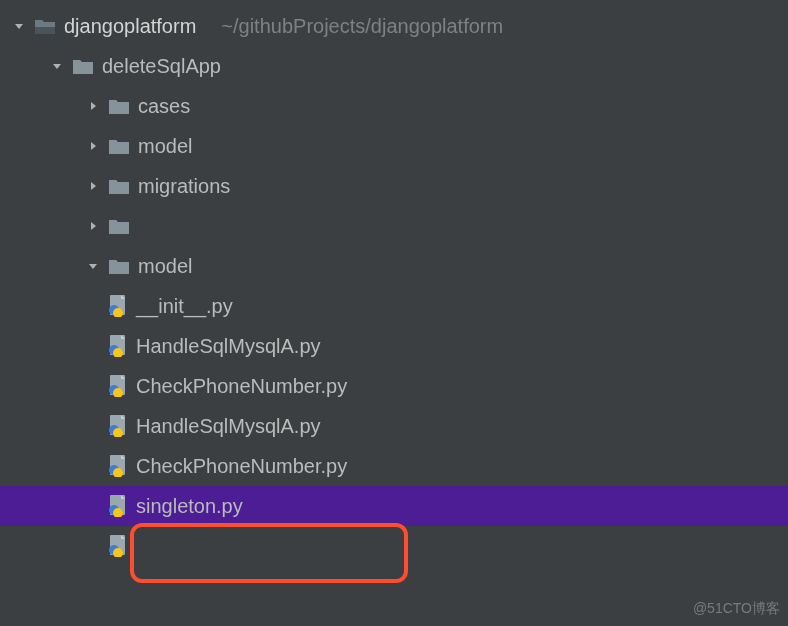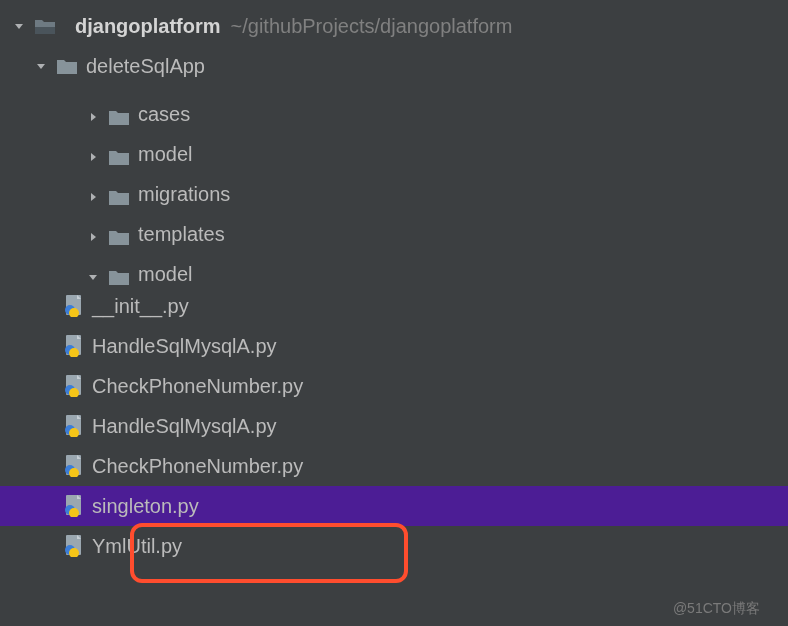--- a/index.html
+++ b/index.html
@@ -16,23 +16,23 @@
     }
     .tree { padding-top: 6px; }
     .row {
       display: flex;
       align-items: center;
       height: 40px;
       white-space: nowrap;
     }
     .row.selected { background: #4c1d95; }
     .indent-0 { padding-left: 10px; }
-    .indent-1 { padding-left: 32px; text-align: center; }
-    .indent-2 { padding-left: 84px; align-items: flex-end; }
-    .indent-4 { padding-left: 64px; }
+    .indent-1 { padding-left: 48px; text-align: center; }
+    .indent-2 { padding-left: 84px; }
+    .indent-4 { padding-left: 108px; }
     .chevron {
       width: 18px;
       height: 18px;
       display: inline-flex;
       align-items: center;
       justify-content: center;
       margin-right: 6px;
       flex-shrink: 0;
     }
     .chevron svg { fill: #AFB1B3; }
@@ -46,35 +46,35 @@
     }
     .file-icon {
       width: 20px;
       height: 22px;
       margin-right: 8px;
       flex-shrink: 0;
       display: inline-flex;
       align-items: center;
     }
     .label { color: #bbbbbb; }
-    .label.bold { font-weight: 700; color: #d4d4d4; margin-left: 11px; }
-    .path-label { color: #808080; margin-left: 10px; }
+    .label.bold { font-weight: 400; color: #d4d4d4; }
+    .path-label { color: #808080; margin-left: 25px; }
     .highlight-box {
       position: absolute;
       border: 4px solid #ff4d2e;
       border-radius: 12px;
       pointer-events: none;
       left: 130px;
       top: 523px;
       width: 278px;
       height: 60px;
     }
     .watermark {
       position: absolute;
-      right: 28px;
+      right: 8px;
       bottom: 8px;
       color: #7a7a7a;
       font-size: 14px;
     }
   </style>
 </head>
 <body>
 
 <svg width="0" height="0" style="position:absolute">
   <defs>
@@ -178,21 +178,20 @@
     <span class="chevron">
         <svg width="12" height="12" viewBox="0 0 12 12">
           <use href="#chev-right"></use>
         </svg>
       </span>
     <span class="folder-icon">
         <svg width="22" height="18" viewBox="0 0 22 18">
           <use href="#folder-svg"></use>
         </svg>
       </span>
-    <span class="label">templates</span>
   </div>
 
   <div class="row indent-2">
     <span class="chevron">
         <svg width="12" height="12" viewBox="0 0 12 12">
           <use href="#chev-down"></use>
         </svg>
       </span>
     <span class="folder-icon">
         <svg width="22" height="18" viewBox="0 0 22 18">
@@ -255,19 +254,18 @@
       </span>
     <span class="label">singleton.py</span>
   </div>
 
   <div class="row indent-4">
     <span class="file-icon">
         <svg width="20" height="22" viewBox="0 0 20 22">
           <use href="#pyfile-svg"></use>
         </svg>
       </span>
-    <span class="label">YmlUtil.py</span>
   </div>
 
 </div>
 
 <div class="highlight-box"></div>
 <div class="watermark">@51CTO博客</div>
 
 </body></html>

